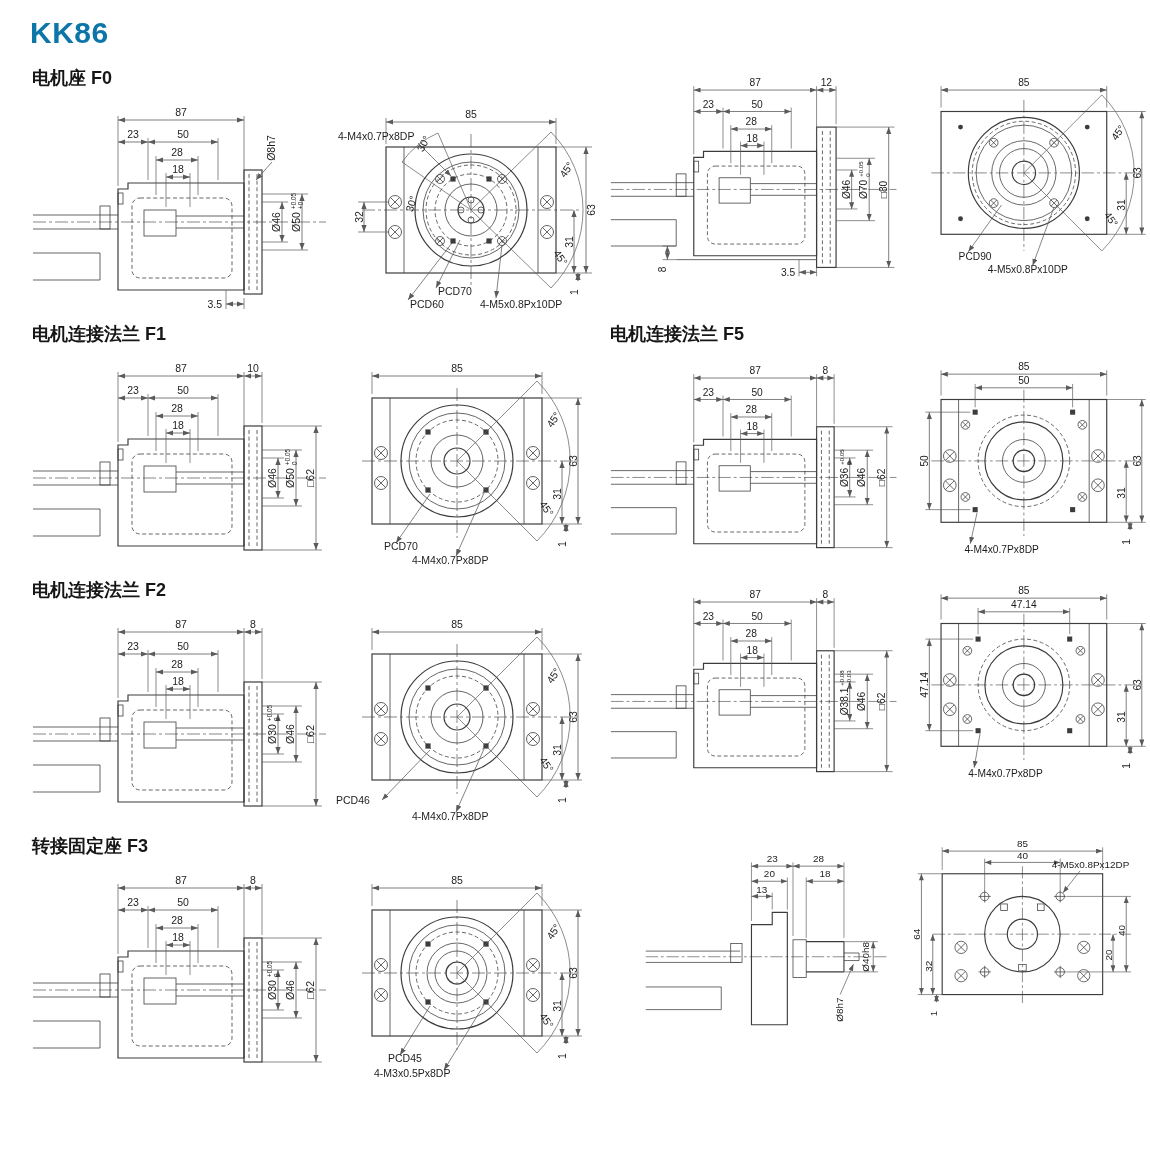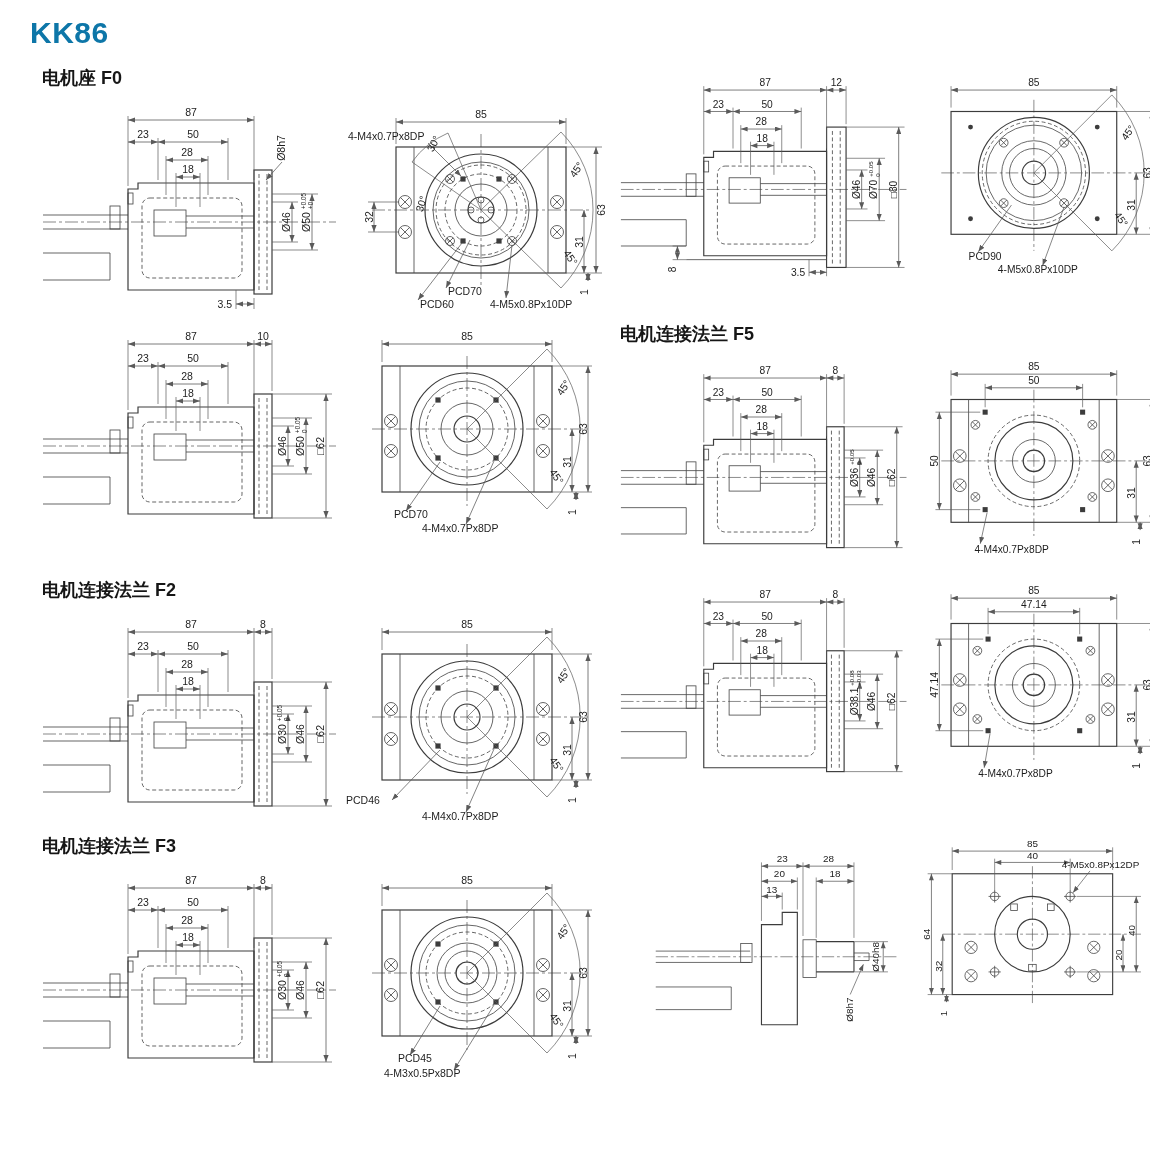--- a/index.html
+++ b/index.html
@@ -1,19 +1,19 @@
 <!DOCTYPE html>
 <html><head>
 <meta charset="utf-8">
 <style>
   html,body{margin:0;padding:0;background:#fff;}
   body{width:1150px;height:1171px;font-family:"Liberation Sans","DejaVu Sans",sans-serif;}
   .page{position:relative;width:1150px;height:1098px;background:#ffffff;overflow:hidden;}
   .brand{margin:16px 0 8px 30px;font-size:30px;font-weight:bold;color:#0d76a8;letter-spacing:.5px;}
-  .grid{display:grid;grid-template-columns:578px 542px;padding-left:40px;}
+  .grid{display:grid;grid-template-columns:578px 542px;padding-left:30px;}
   section{margin-bottom:2px;}
   h2.sec{font-size:18px;font-weight:bold;color:#161616;margin:8px 0 0 2px;}
   .row{display:flex;gap:4px;align-items:flex-start;}
   .o{fill:none;stroke:#3c3c3c;stroke-width:1.2;}
   .o2{fill:none;stroke:#4a4a4a;stroke-width:.85;}
   .dsh{stroke-dasharray:4 2.6;}
   .cl{fill:none;stroke:#555;stroke-width:.7;stroke-dasharray:13 3 3 3;}
   .ext{fill:none;stroke:#5a5a5a;stroke-width:.7;}
   .ldr{fill:none;stroke:#5a5a5a;stroke-width:.75;marker-end:url(#aE);}
   .dim{fill:none;stroke:#5a5a5a;stroke-width:.8;marker-start:url(#aS);marker-end:url(#aE);}
@@ -336,20 +336,21 @@
           <line x1="100" y1="148" x2="66" y2="196" class="ldr"></line>
           <text x="56" y="204" class="ds">PCD90</text>
           <line x1="154" y1="150" x2="132" y2="210" class="ldr"></line>
           <text x="86" y="218" class="ds">4-M5x0.8Px10DP</text>
         </g>
       </svg>
     </div>
   </section>
 
   <section>
+    <h2 class="sec">电机连接法兰 F1</h2>
     <div class="row">
       <svg width="300" height="220" viewBox="0 0 300 220">
         <g>
           <line x1="3" y1="132" x2="296" y2="132" class="cl"></line>
           <line x1="3" y1="125" x2="88" y2="125" class="o2"></line>
               <line x1="3" y1="139" x2="88" y2="139" class="o2"></line>
           <line x1="3" y1="163" x2="70" y2="163" class="o2"></line>
               <line x1="3" y1="190" x2="70" y2="190" class="o2"></line>
               <line x1="70" y1="163" x2="70" y2="190" class="o2"></line>
           <rect x="70" y="116" width="10" height="23" class="o2"></rect>
@@ -834,21 +835,21 @@
                 <text y="3" class="d">1</text>
               </g>
           <line x1="78" y1="165" x2="72" y2="200" class="ldr"></line>
           <text x="66" y="210" class="ds">4-M4x0.7Px8DP</text>
         </g>
       </svg>
     </div>
   </section>
 
   <section>
-    <h2 class="sec">电机连接法兰 F3</h2>
+    <h2 class="sec">转接固定座 F3</h2>
     <div class="row">
       <svg width="300" height="220" viewBox="0 0 300 220">
         <g>
           <line x1="3" y1="132" x2="296" y2="132" class="cl"></line>
           <line x1="3" y1="125" x2="88" y2="125" class="o2"></line>
               <line x1="3" y1="139" x2="88" y2="139" class="o2"></line>
           <line x1="3" y1="163" x2="70" y2="163" class="o2"></line>
               <line x1="3" y1="190" x2="70" y2="190" class="o2"></line>
               <line x1="70" y1="163" x2="70" y2="190" class="o2"></line>
           <rect x="70" y="116" width="10" height="23" class="o2"></rect>

